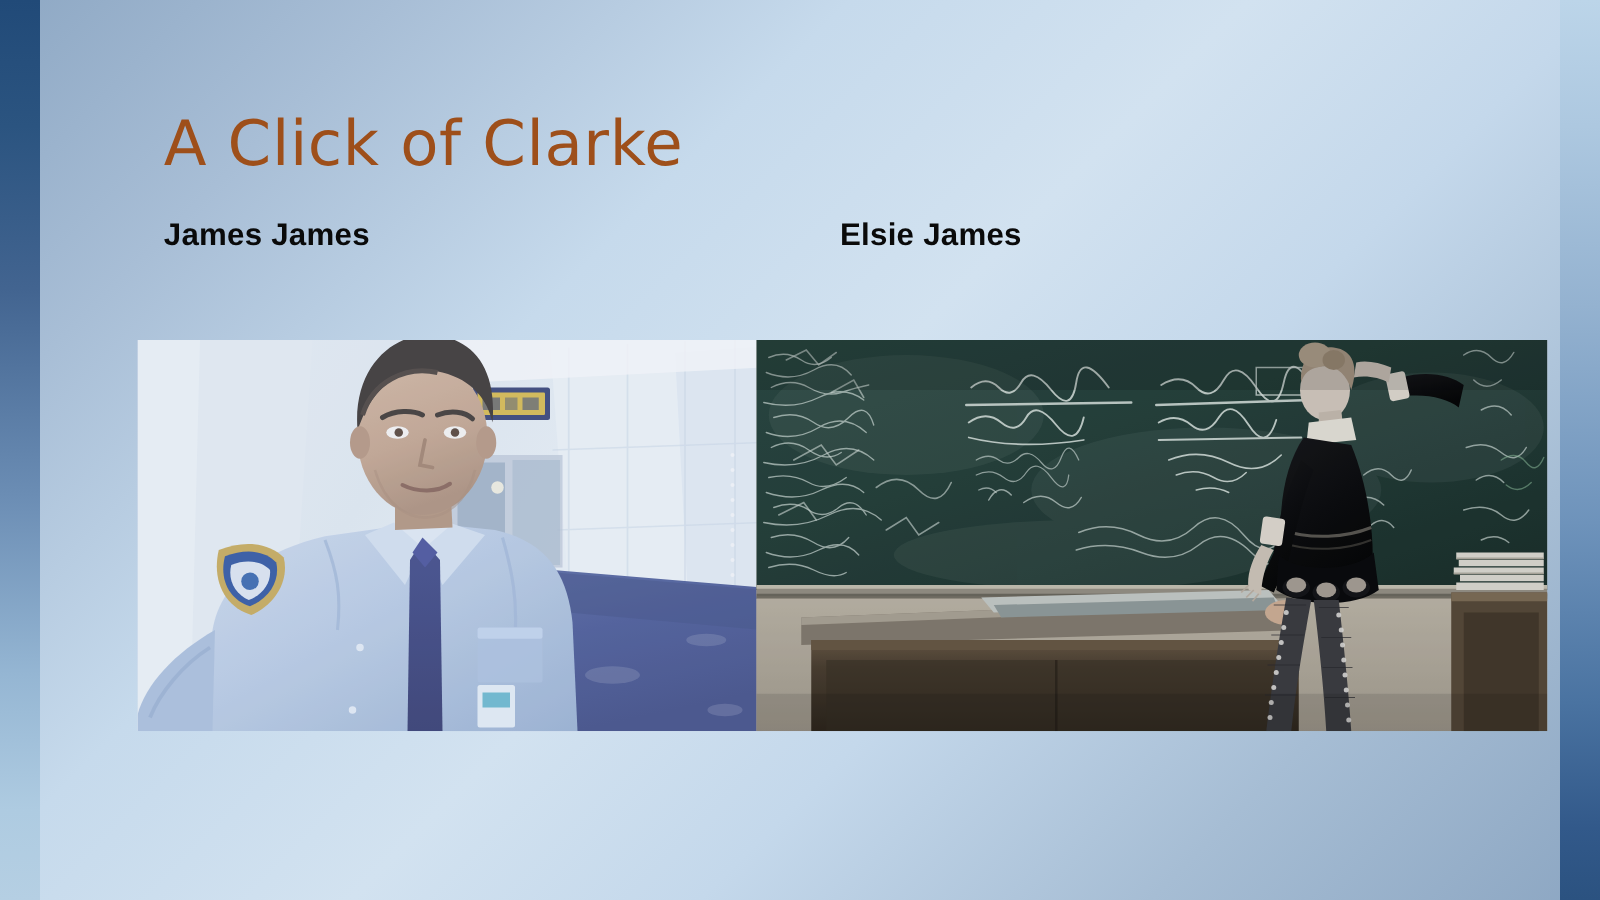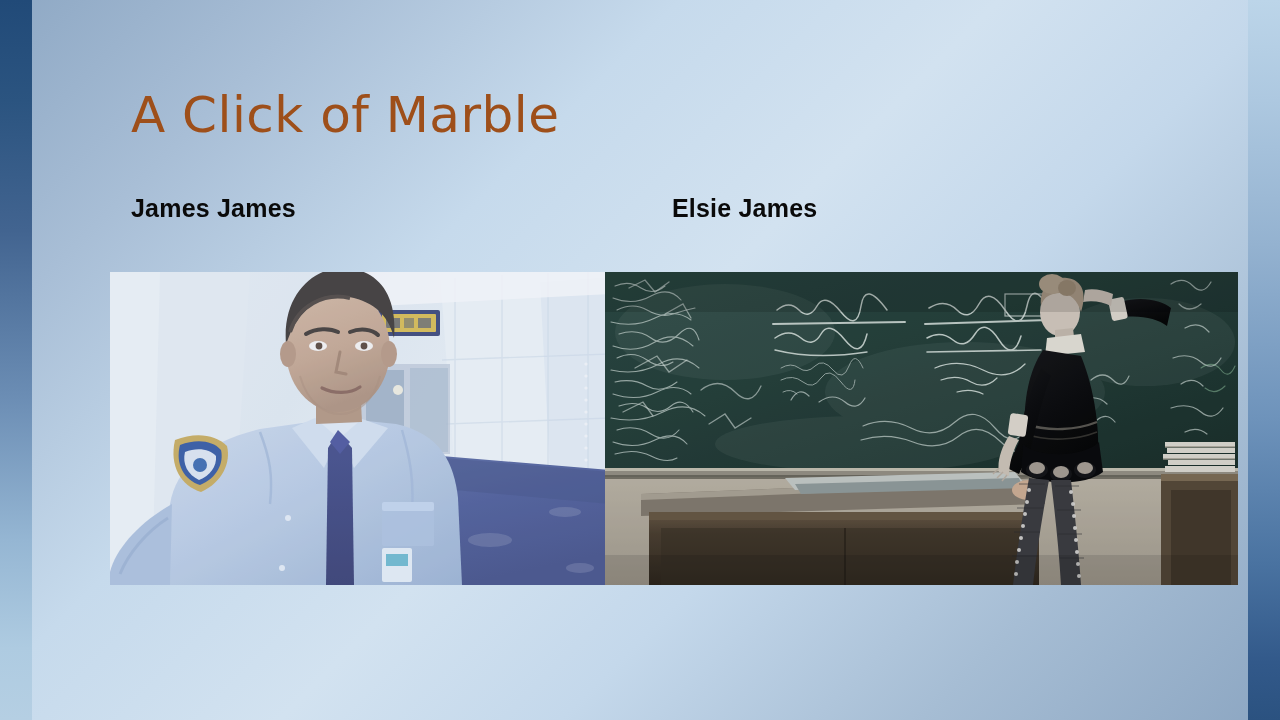--- a/index.html
+++ b/index.html
@@ -69,21 +69,21 @@
     font-weight: 400;
     letter-spacing: 0.5px;
     color: #9e4f1a;
     white-space: nowrap;
     font-family: "DejaVu Sans", sans-serif;
   }
 
   
   .name-label {
     position: absolute;
-    top: 192px;
+    top: 172px;
     font-size: 25px;
     line-height: 32px;
     font-weight: bold;
     color: #0a0a0a;
     white-space: nowrap;
     letter-spacing: 0.2px;
   }
   .name-label.left  { left: 131px; }
   .name-label.right { left: 672px; }
 
@@ -107,21 +107,21 @@
   .photo svg { display: block; width: 100%; height: 100%; }
 </style>
 </head>
 <body>
 
 <div id="slide">
 
   <div class="edge-band left"></div>
   <div class="edge-band right"></div>
 
-  <div id="title">A Click of Marble</div>
+  <div id="title">A Click of Clarke</div>
 
   <div class="name-label left">James James</div>
   <div class="name-label right">Elsie James</div>
 
   <div class="photo" id="photo-left">
     <svg viewBox="0 0 500 313" preserveAspectRatio="none">
       <defs>
         <linearGradient id="hallWall" x1="0" y1="0" x2="1" y2="0.4">
           <stop offset="0%" stop-color="#eef3f8"></stop>
           <stop offset="45%" stop-color="#e4ecf4"></stop>

